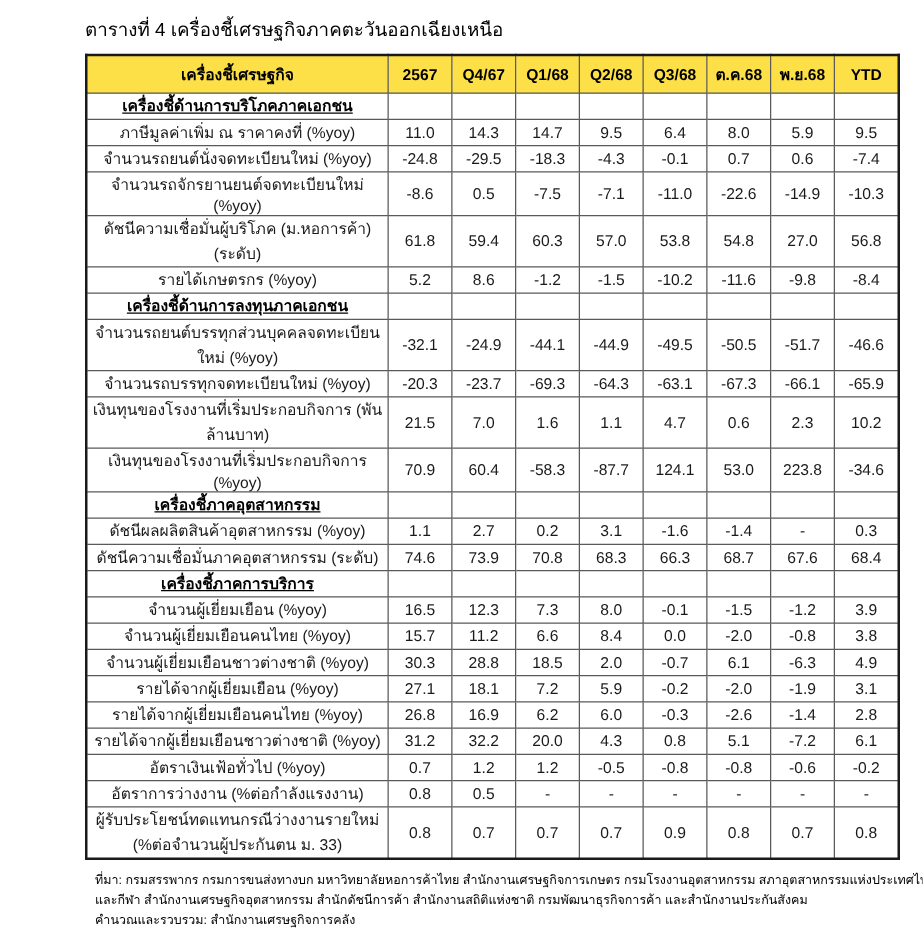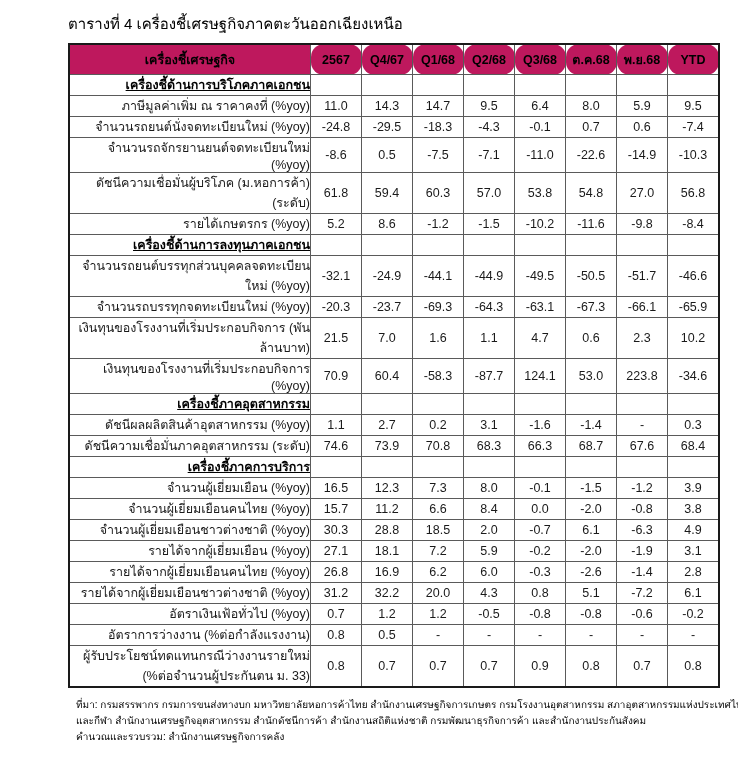--- a/index.html
+++ b/index.html
@@ -19,31 +19,31 @@
     border:2px solid #1a1a1a;
     table-layout:fixed;
   }
   table.econ th, table.econ td{
     border:1px solid #5a5a5a;
     font-size:12.5px;
     padding:0;
     vertical-align:middle;
   }
   thead th{
-    background:#be185d;
+    background:#fde047;
     font-weight:bold;
     text-align:center;
     height:29px;
     font-size:13px;
     color:#000;
   }
   th.col-label{width:240px;}
-  th.col-val{width:50px;border-radius:13px;}
+  th.col-val{width:50px;}
   td.label{
-    text-align:right;
+    text-align:center;
     padding:3px 7px 3px 7px;
     height:19px;
     white-space:pre-line;
   }
   td.val{
     text-align:center;
     height:19px;
   }
   tr.section-row td.label{
     font-weight:bold;

